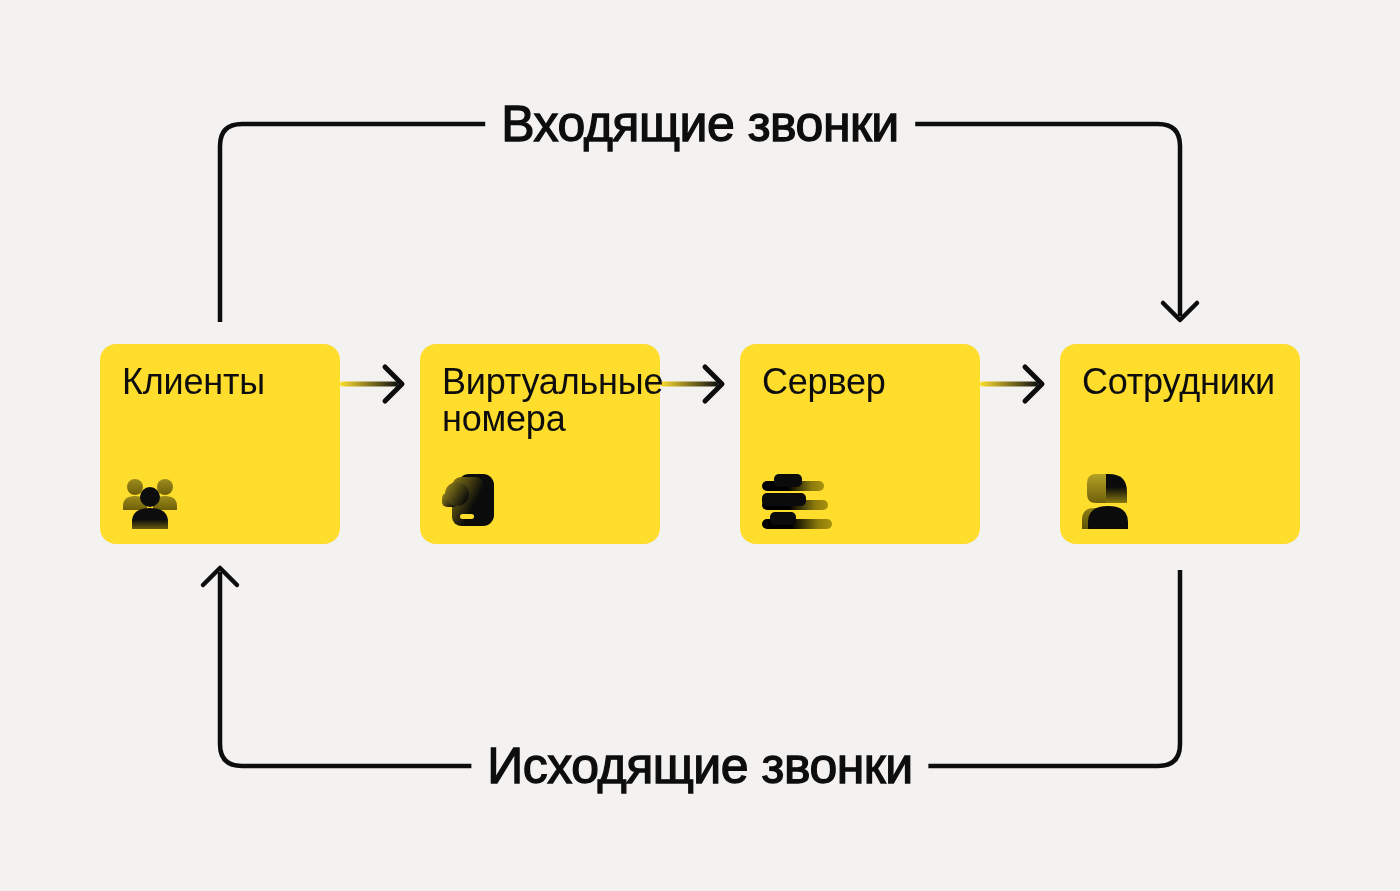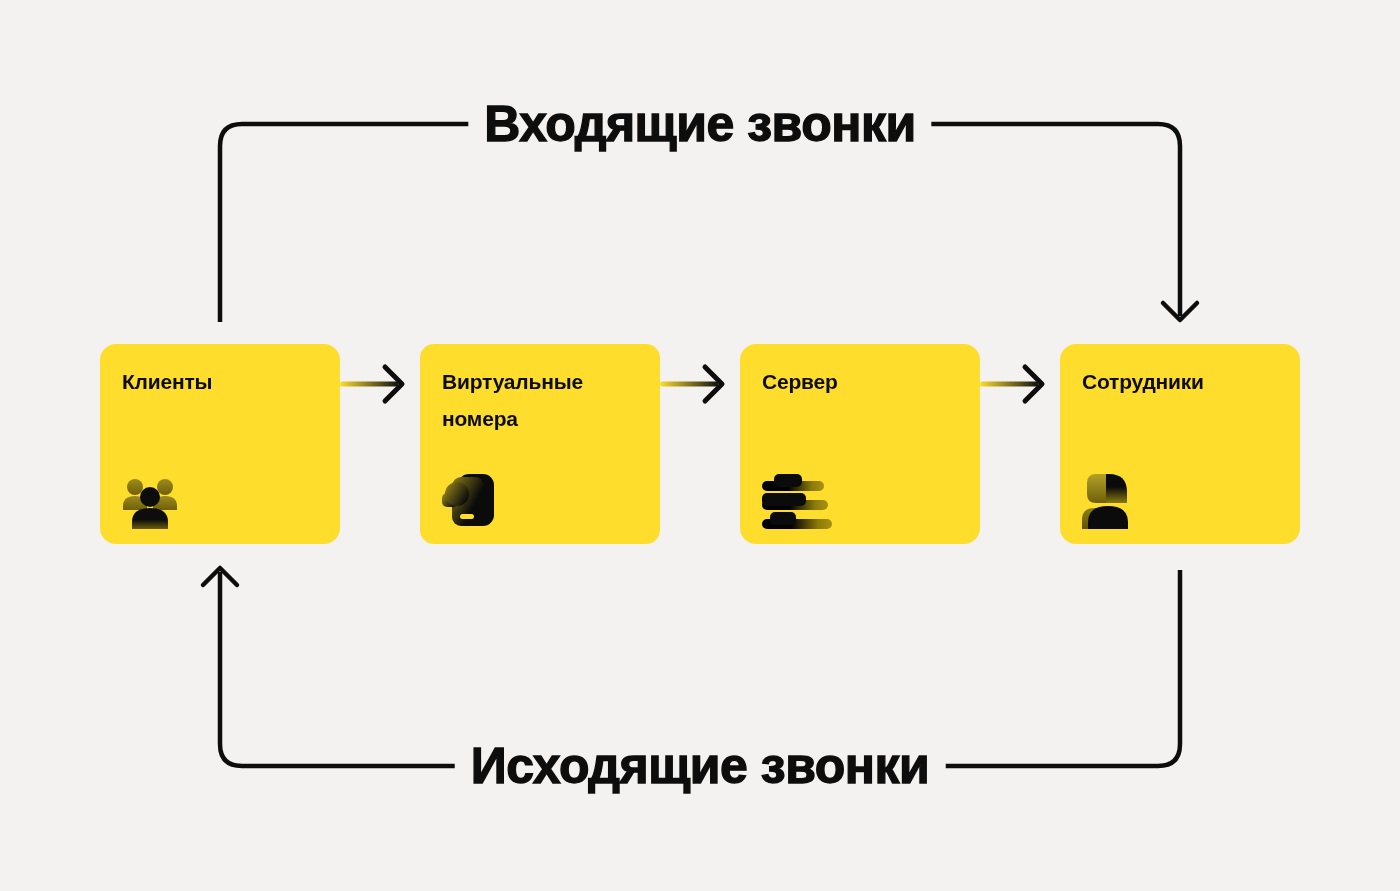--- a/index.html
+++ b/index.html
@@ -7,30 +7,30 @@
     position:relative;width:1400px;height:891px;
     background:#F3F2F0;overflow:hidden;
     font-family:"Liberation Sans", sans-serif;
   }
   .flow-svg{position:absolute;left:0;top:0;width:1400px;height:891px;pointer-events:none;}
   .card{
     position:absolute;top:344px;width:240px;height:200px;
     background:#FFDD2D;border-radius:16px;box-sizing:border-box;
     padding:19px 22px 0 22px;
   }
-  .card-0{left:100px;} .card-1{left:420px;border-radius:14px;} .card-2{left:740px;} .card-3{left:1060px;}
+  .card-0{left:100px;} .card-1{left:420px;} .card-2{left:740px;} .card-3{left:1060px;}
   .card-label{
-    font-size:21px;line-height:37px;font-weight:700;color:#0D0D0D;
+    font-size:36px;line-height:37px;font-weight:400;color:#0D0D0D;
     letter-spacing:-0.2px;
   }
   .card-icon{position:absolute;left:22px;bottom:15px;}
   .flow-label{
     position:absolute;left:700px;transform:translate(-50%,-50%);
     background:#F3F2F0;padding:2px 16px;white-space:nowrap;
-    font-size:50px;font-weight:700;color:#0D0D0D;
+    font-size:50px;font-weight:400;color:#0D0D0D;
     -webkit-text-stroke:1.3px #0D0D0D;letter-spacing:-0.5px;
     z-index:3;
   }
   .flow-label-top{top:124px;}
   .flow-label-bottom{top:766px;text-align:center;}
 </style>
 </head>
 <body>
 
 <div class="stage">

